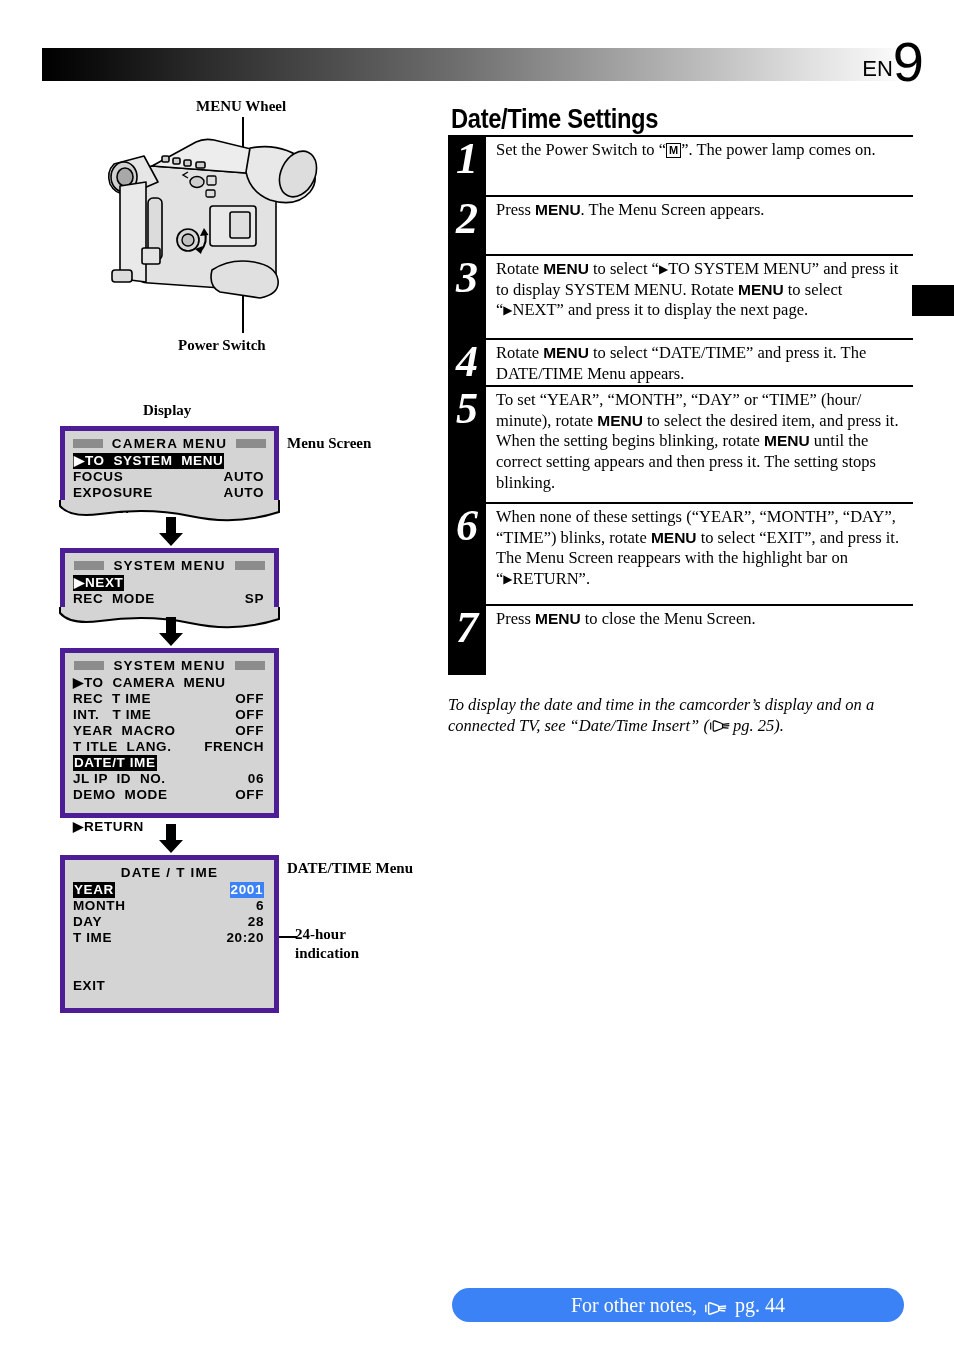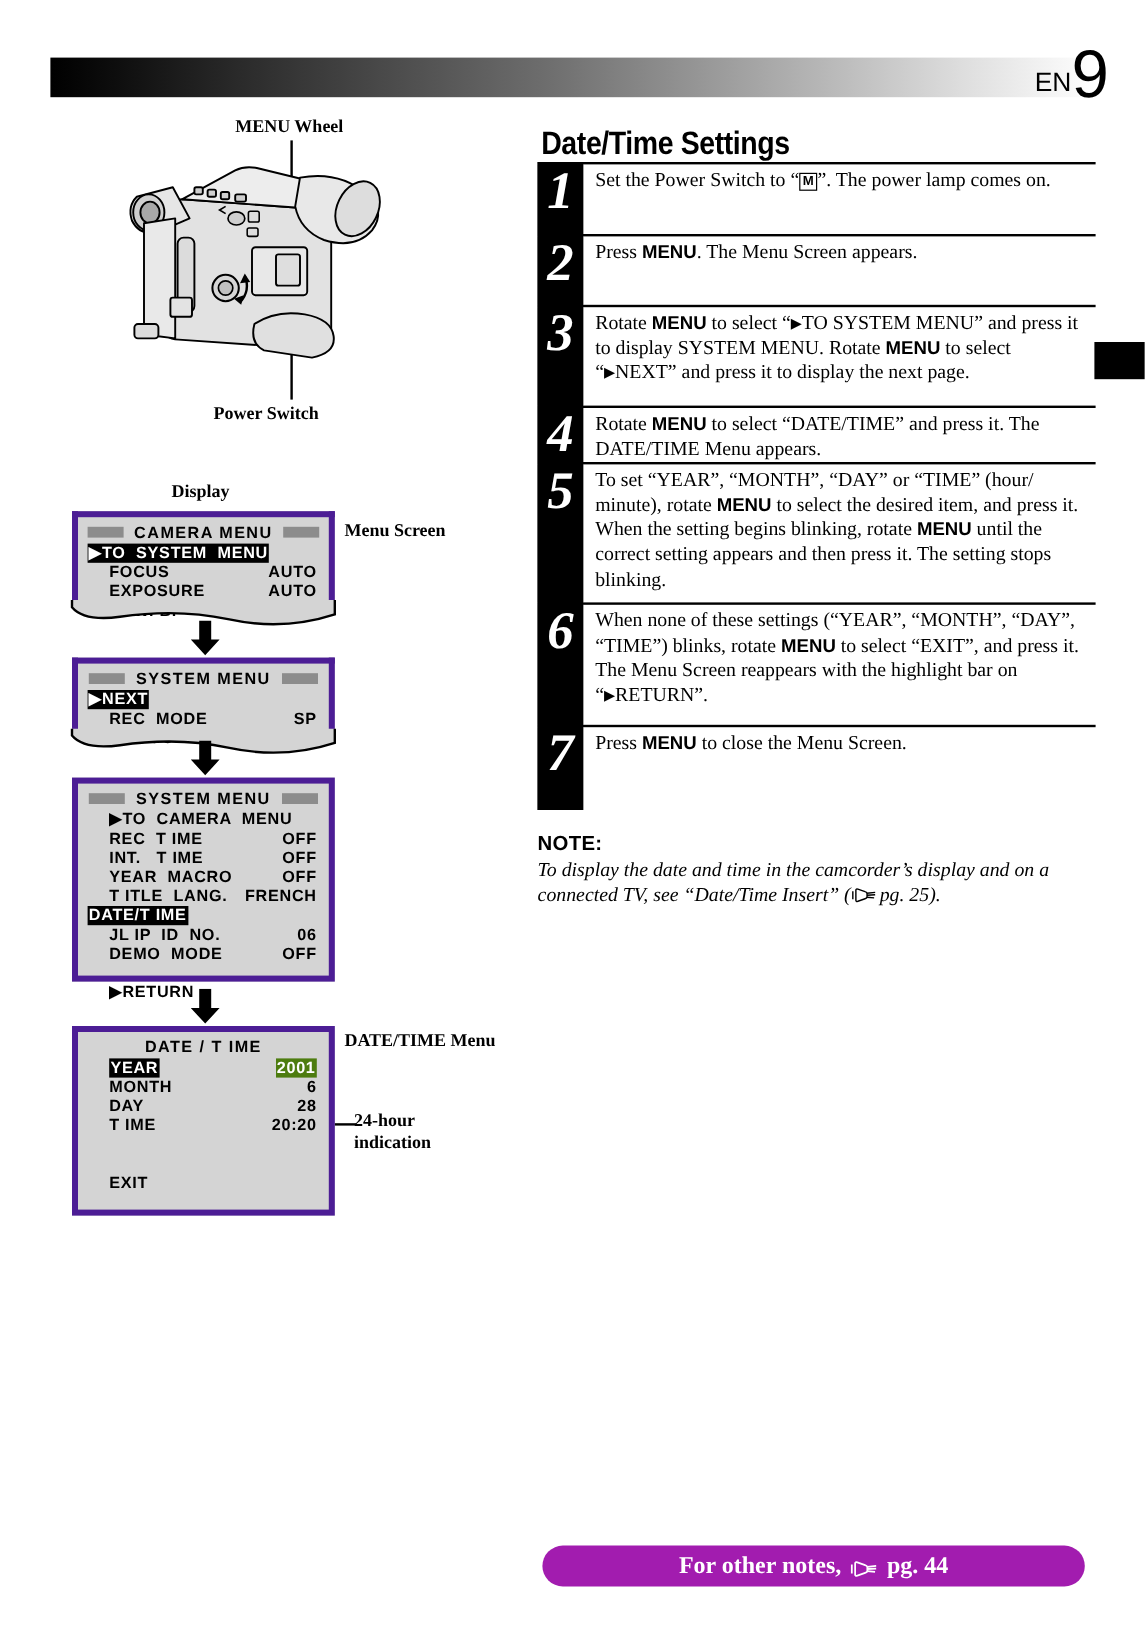--- a/index.html
+++ b/index.html
@@ -96,33 +96,33 @@
     font-size: 13.5px;
     letter-spacing: 1.2px;
   }
   .osd-dash { display:block; width: 30px; height: 9px; background: #8c8c8c; }
   .osd-rows { padding: 2px 10px 0 8px; }
   .osd-row {
     display: flex; align-items: baseline;
     height: 16px; line-height: 16px;
     white-space: pre;
   }
-  .osd-row .k { flex: 0 0 auto; margin-left: 18px; }
+  .osd-row .k { flex: 0 0 auto; }
   .osd-row .v { margin-left: auto; }
   .osd-hl {
     background: #000; color: #fff; padding: 0 1px;
   }
   .torn-svg { position: absolute; left: -2px; }
 
   .flow-arrow { position: absolute; }
 
   
   .blink-val {
     position: relative;
-    background: #4d7c0f; color: #fff;
+    background: #3b82f6; color: #fff;
     padding: 0 1px;
     text-align: right;
   }
 
   
   .right-col { position: absolute; left: 440px; top: 0; width: 514px; }
 
   .h1 {
     position: absolute;
     left: 11px; top: 86px;
@@ -211,27 +211,27 @@
     display: inline-block;
     width: 20px; height: 13px;
     vertical-align: -2px;
   }
 
   
   .footer {
     position: absolute;
     left: 452px; top: 1288px;
     width: 452px; height: 34px;
-    background: #a21caf;
+    background: #3b82f6;
     border-radius: 17px;
     color: #fff;
     display: flex; align-items: center; justify-content: center;
     gap: 7px;
     font-family: "Liberation Serif", serif;
-    font-weight: bold;
+    font-weight: normal;
     font-size: 20px;
   }
 </style>
 </head>
 <body>
 
 <div class="header-bar"></div>
 <div class="page-num-wrap">
   <span class="page-en">EN</span>
   <span class="page-digit">9</span>
@@ -411,21 +411,20 @@
         <div class="num">6</div>
         <div class="body">When none of these settings (“YEAR”, “MONTH”, “DAY”, “TIME”) blinks, rotate <b>MENU</b> to select “EXIT”, and press it. The Menu Screen reappears with the highlight bar on “<span class="tri">▶</span>RETURN”.</div>
       </div>
       <div class="step" style="height: 71px;">
         <div class="num">7</div>
         <div class="body">Press <b>MENU</b> to close the Menu Screen.</div>
       </div>
     </div>
 
   <div class="note">
-    <div class="note-h">NOTE:</div>
     <div class="note-b">
       <span>To display the date and time in the camcorder’s display and on a connected TV, see “Date/Time Insert” (</span><span class="hand"><svg viewBox="0 0 26 16" width="22" height="14">
             <g fill="none" stroke="#000" stroke-width="1.4">
               <path d="M2 4 L2 12"></path>
               <path d="M5 3 Q5 1.5 7 2 L14 4.5 Q16 5 16 6.5 L16 9.5 Q16 11 14 11.5 L7 14 Q5 14.5 5 13 Z"></path>
               <path d="M16 6 L24 5.2"></path>
               <path d="M16 8 L24 7.6"></path>
               <path d="M16 10 L23 10.6"></path>
             </g>
           </svg></span><span> pg. 25).</span>

